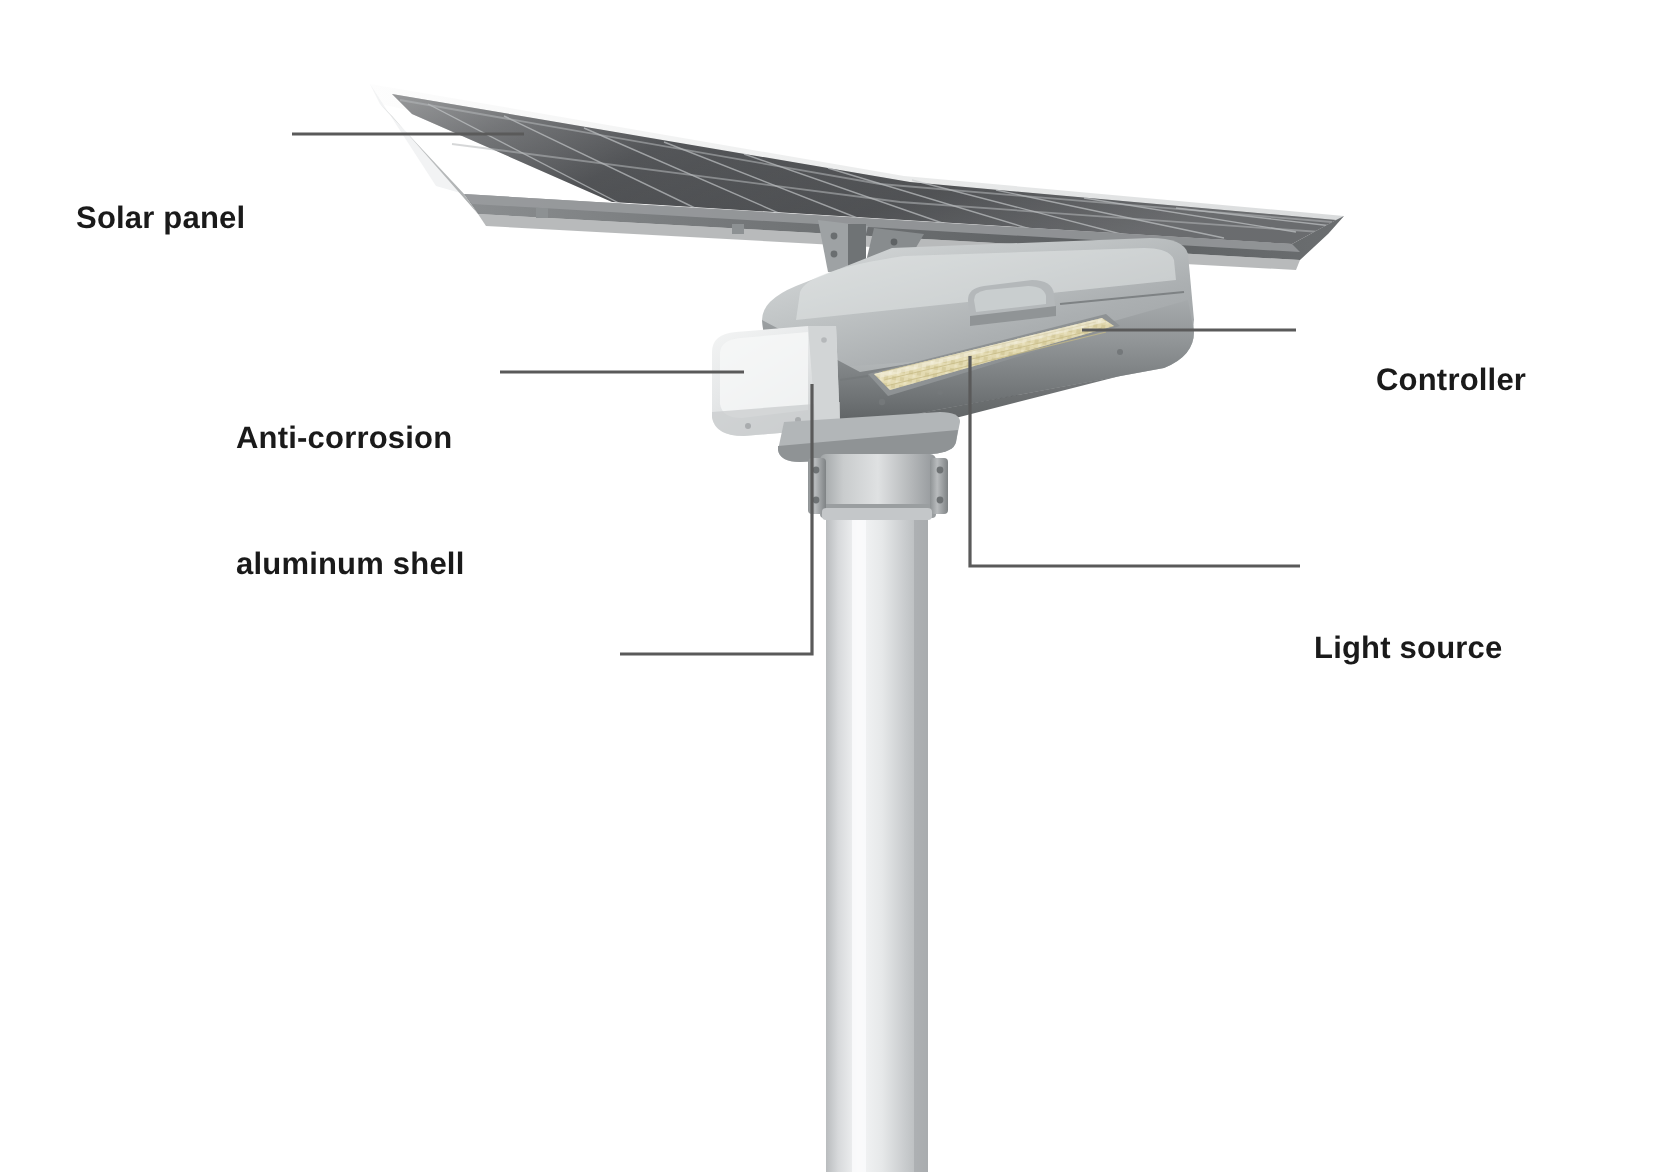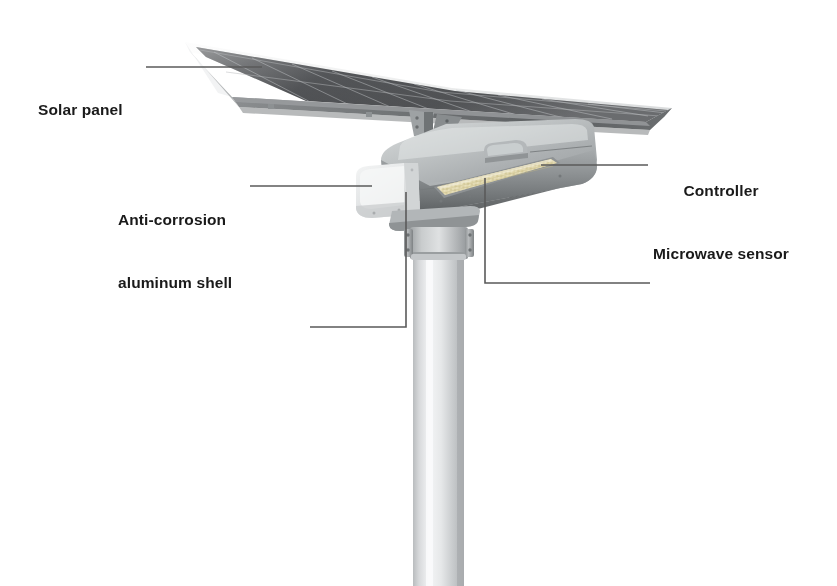--- a/index.html
+++ b/index.html
@@ -28,21 +28,21 @@
     font-weight: bold;
     color: #1a1a1a;
     line-height: 1.35;
     white-space: pre;
     letter-spacing: 0.1px;
   }
   .callout .ln { display: block; }
   #lbl-solar       { left: 38px;  top: 58px; }
   #lbl-shell       { left: 118px; top: 168px; }
   #lbl-battery     { left: 168px; top: 315px; }
-  #lbl-controller  { left: 653px; top: 139px; text-align: center; }
+  #lbl-controller  { left: 688px; top: 139px; }
   #lbl-lightsource { left: 657px; top: 273px; }
 </style>
 </head>
 <body>
 
 <div id="stage">
 
   <svg id="artwork" viewBox="0 0 837 586">
     <defs>
 
@@ -276,17 +276,19 @@
     <span class="ln">aluminum shell</span>
   </div>
 
   <div class="callout" id="lbl-solar">
     <span class="ln">Solar panel</span>
   </div>
 
 
   <div class="callout" id="lbl-controller">
     <span class="ln">Controller</span>
-    <span class="ln">Microwave sensor</span>
-  </div>
-
+  </div>
+
+  <div class="callout" id="lbl-lightsource">
+    <span class="ln">Light source</span>
+  </div>
 
 </div>
 
 </body></html>

